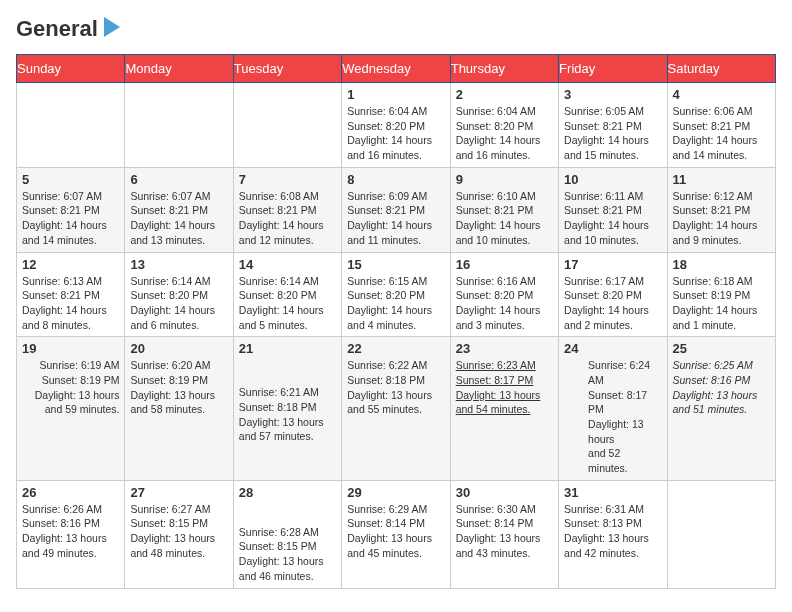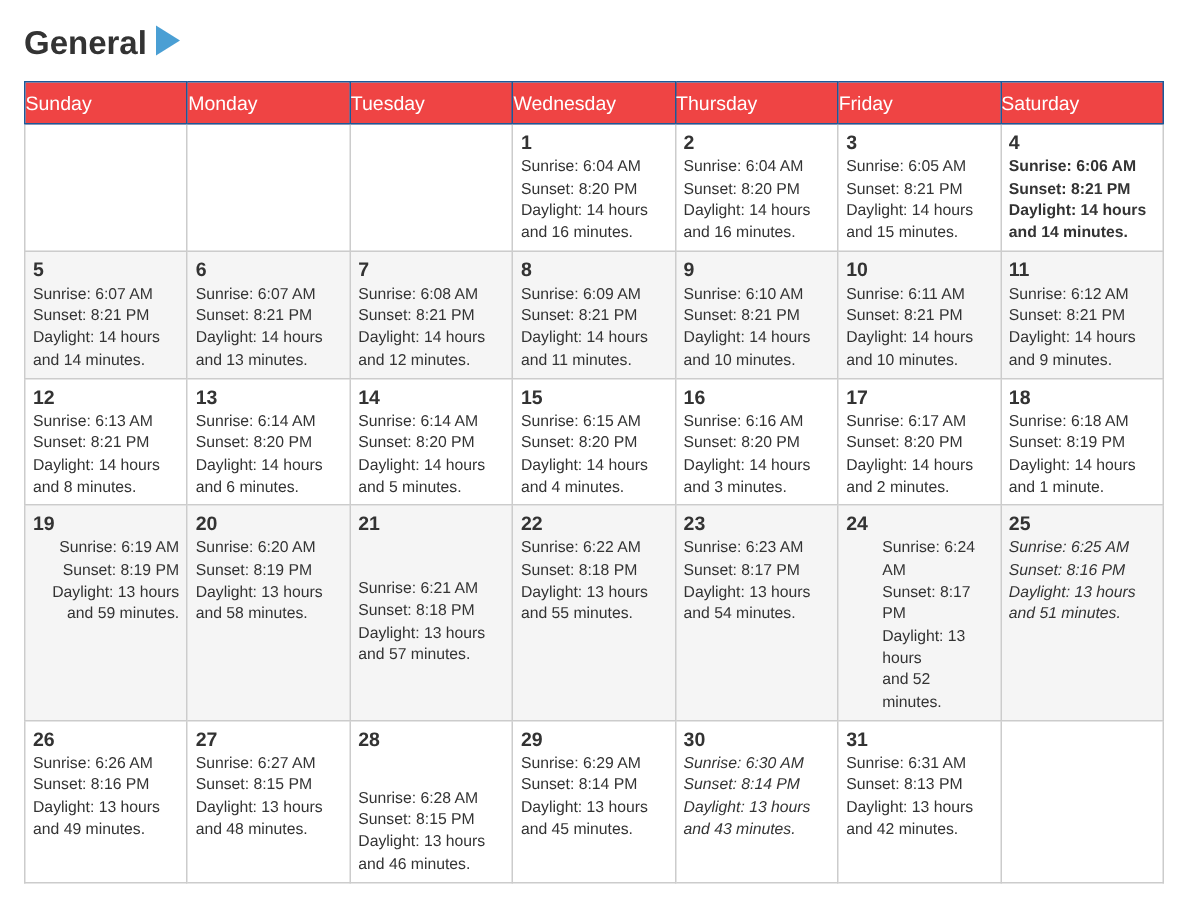--- a/index.html
+++ b/index.html
@@ -145,21 +145,21 @@
         </td>
         <td>
           <span class="day-num">3</span>
           <div class="day-info" style="white-space: pre-line;">Sunrise: 6:05 AM
 Sunset: 8:21 PM
 Daylight: 14 hours
 and 15 minutes.</div>
         </td>
         <td>
           <span class="day-num">4</span>
-          <div class="day-info" style="white-space: pre-line; font-weight: bold;">Sunrise: 6:06 AM
+          <div class="day-info" style="white-space: pre-line;">Sunrise: 6:06 AM
 Sunset: 8:21 PM
 Daylight: 14 hours
 and 14 minutes.</div>
         </td>
       </tr>
       <tr>
         <td>
           <span class="day-num">5</span>
           <div class="day-info" style="white-space: pre-line;">Sunrise: 6:07 AM
 Sunset: 8:21 PM
@@ -284,21 +284,21 @@
         </td>
         <td>
           <span class="day-num">22</span>
           <div class="day-info" style="white-space: pre-line;">Sunrise: 6:22 AM
 Sunset: 8:18 PM
 Daylight: 13 hours
 and 55 minutes.</div>
         </td>
         <td>
           <span class="day-num">23</span>
-          <div class="day-info" style="white-space: pre-line;">Sunrise: 6:23 AM
+          <div class="day-info" style="white-space: pre-line; text-decoration: underline;">Sunrise: 6:23 AM
 Sunset: 8:17 PM
 Daylight: 13 hours
 and 54 minutes.</div>
         </td>
         <td>
           <span class="day-num">24</span>
           <div class="day-info" style="white-space: pre-line; margin-left: 24px;">Sunrise: 6:24 AM
 Sunset: 8:17 PM
 Daylight: 13 hours
 and 52 minutes.</div>
@@ -335,21 +335,21 @@
         </td>
         <td>
           <span class="day-num">29</span>
           <div class="day-info" style="white-space: pre-line;">Sunrise: 6:29 AM
 Sunset: 8:14 PM
 Daylight: 13 hours
 and 45 minutes.</div>
         </td>
         <td>
           <span class="day-num">30</span>
-          <div class="day-info" style="white-space: pre-line; font-style: italic;">Sunrise: 6:30 AM
+          <div class="day-info" style="white-space: pre-line;">Sunrise: 6:30 AM
 Sunset: 8:14 PM
 Daylight: 13 hours
 and 43 minutes.</div>
         </td>
         <td>
           <span class="day-num">31</span>
           <div class="day-info" style="white-space: pre-line;">Sunrise: 6:31 AM
 Sunset: 8:13 PM
 Daylight: 13 hours
 and 42 minutes.</div>

